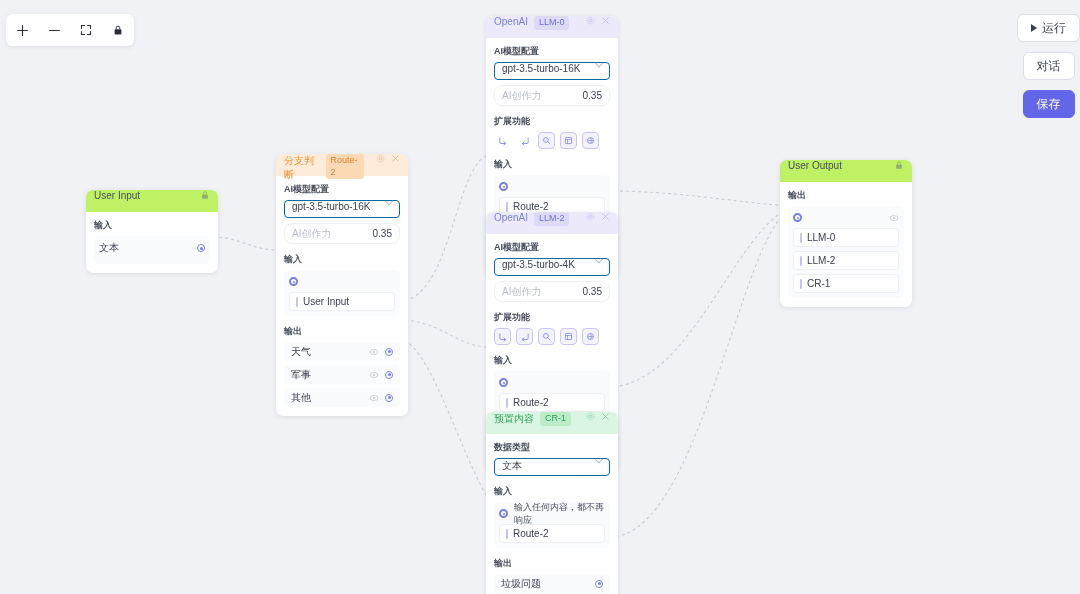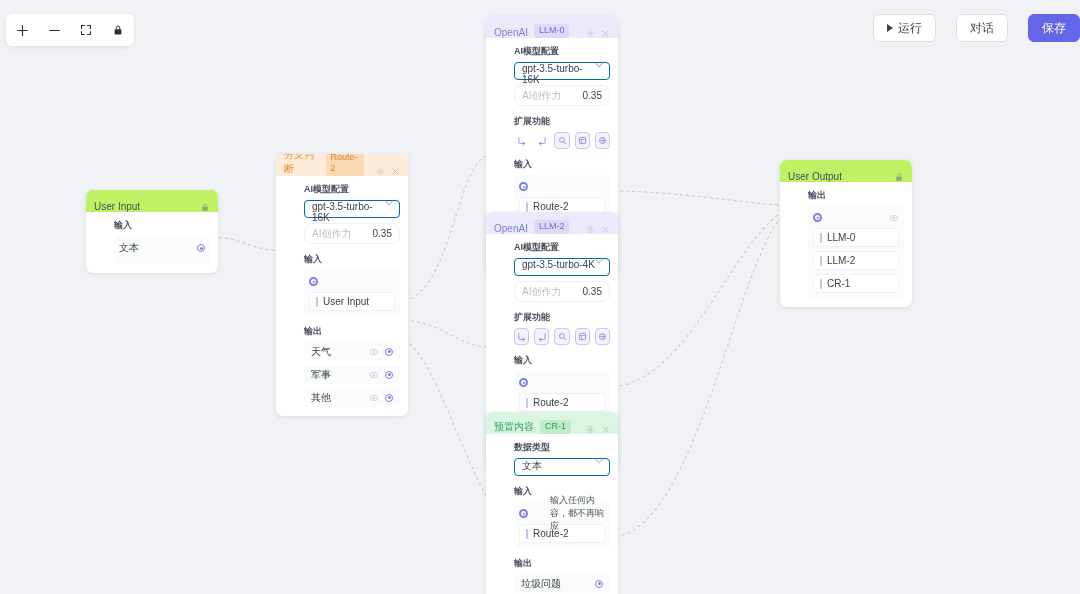--- a/index.html
+++ b/index.html
@@ -22,59 +22,59 @@
     background: #ffffff; border-radius: 6px;
     box-shadow: 0 1px 4px rgba(30,35,60,.10);
     display: flex; align-items: center; justify-content: space-around;
   }
   .tb-btn {
     width: 24px; height: 24px; display: flex; align-items: center; justify-content: center;
     color: #2b2f3a; cursor: pointer; border-radius: 4px;
   }
 
   
-  .actions { position: absolute; right: 0px; top: 14px; display: flex; gap: 20px; align-items: center; }
+  .actions { position: absolute; right: 0px; top: 14px; display: flex; gap: 10px; align-items: center; flex-direction: column; }
   .btn {
     height: 28px; padding: 0 13px; border-radius: 6px;
     display: flex; align-items: center; justify-content: center; gap: 5px;
     font-size: 12px; cursor: pointer; white-space: nowrap;
   }
   .btn-ghost { background: #ffffff; border: 1px solid #dcdfe8; color: #3a3f4d; }
   .btn-primary { background: #6366e8; border: 1px solid #6366e8; color: #ffffff; }
   .play-tri {
     width: 0; height: 0; border-left: 6px solid #3a3f4d;
     border-top: 4px solid transparent; border-bottom: 4px solid transparent;
   }
 
   
   .node {
     position: absolute; background: #ffffff; border-radius: 7px;
     box-shadow: 0 1px 5px rgba(30,35,60,.10);
     font-size: 10px; color: #3c4150;
     overflow: hidden;
   }
   .node-head {
-    height: 22px; display: flex; align-items: flex-end; gap: 6px;
+    height: 22px; display: flex; align-items: flex-start; gap: 6px;
     padding: 0 8px; font-size: 10px;
   }
   .head-plain { background: #bef264; color: #4a4f5e; }
   .head-purple { background: #eceafa; color: #7b7fe0; }
   .head-orange { background: #fdecd9; color: #e8902f; }
   .head-green  { background: #daf5e2; color: #35a35f; }
   .head-title { font-weight: 400; }
   .badge {
     font-size: 9px; padding: 1px 5px; border-radius: 3px; line-height: 1.3;
   }
   .badge-purple { background: #ddd9f7; color: #6b6fd6; }
   .badge-orange { background: #fbd9b5; color: #d9832a; }
   .badge-green  { background: #bdecc9; color: #2f9a57; }
   .head-spacer { flex: 1; }
   .head-icon { opacity: .55; cursor: pointer; display: flex; align-items: center; }
 
-  .node-body { padding: 7px 8px 9px 8px; margin-left: 20px; }
+  .node-body { padding: 7px 8px 9px 8px; }
   .section-label { font-size: 9px; color: #4a4f5e; margin: 0 0 4px 0; font-weight: 700; }
   .section-label.mt { margin-top: 9px; }
 
   .select {
     height: 18px; border: 1px solid #0369a1; border-radius: 4px;
     display: flex; align-items: flex-start; padding: 0 7px; font-size: 10px;
     color: #3c4150; background: #fff; cursor: pointer; margin-bottom: 5px;
   }
   .select .val { flex: 1; }
   .chev {
@@ -453,21 +453,21 @@
       </span>
     </div>
     <div class="node-body">
       <div class="section-label">数据类型</div>
       <div class="select">
         <span class="val">文本</span>
         <span class="chev"></span>
       </div>
       <div class="section-label mt">输入</div>
       <div class="io-box">
-        <div class="io-port-row" style="justify-content:flex-start; gap:22px;">
+        <div class="io-port-row" style="justify-content:flex-start; gap:6px;">
           <span class="port"></span>
           <span style="font-size:9px;color:#4a4f5e;">输入任何内容，都不再响应</span>
         </div>
         <div class="chip">
           <span class="chip-bar"></span>
           <span>Route-2</span>
         </div>
       </div>
       <div class="section-label mt">输出</div>
       <div class="out-row">

